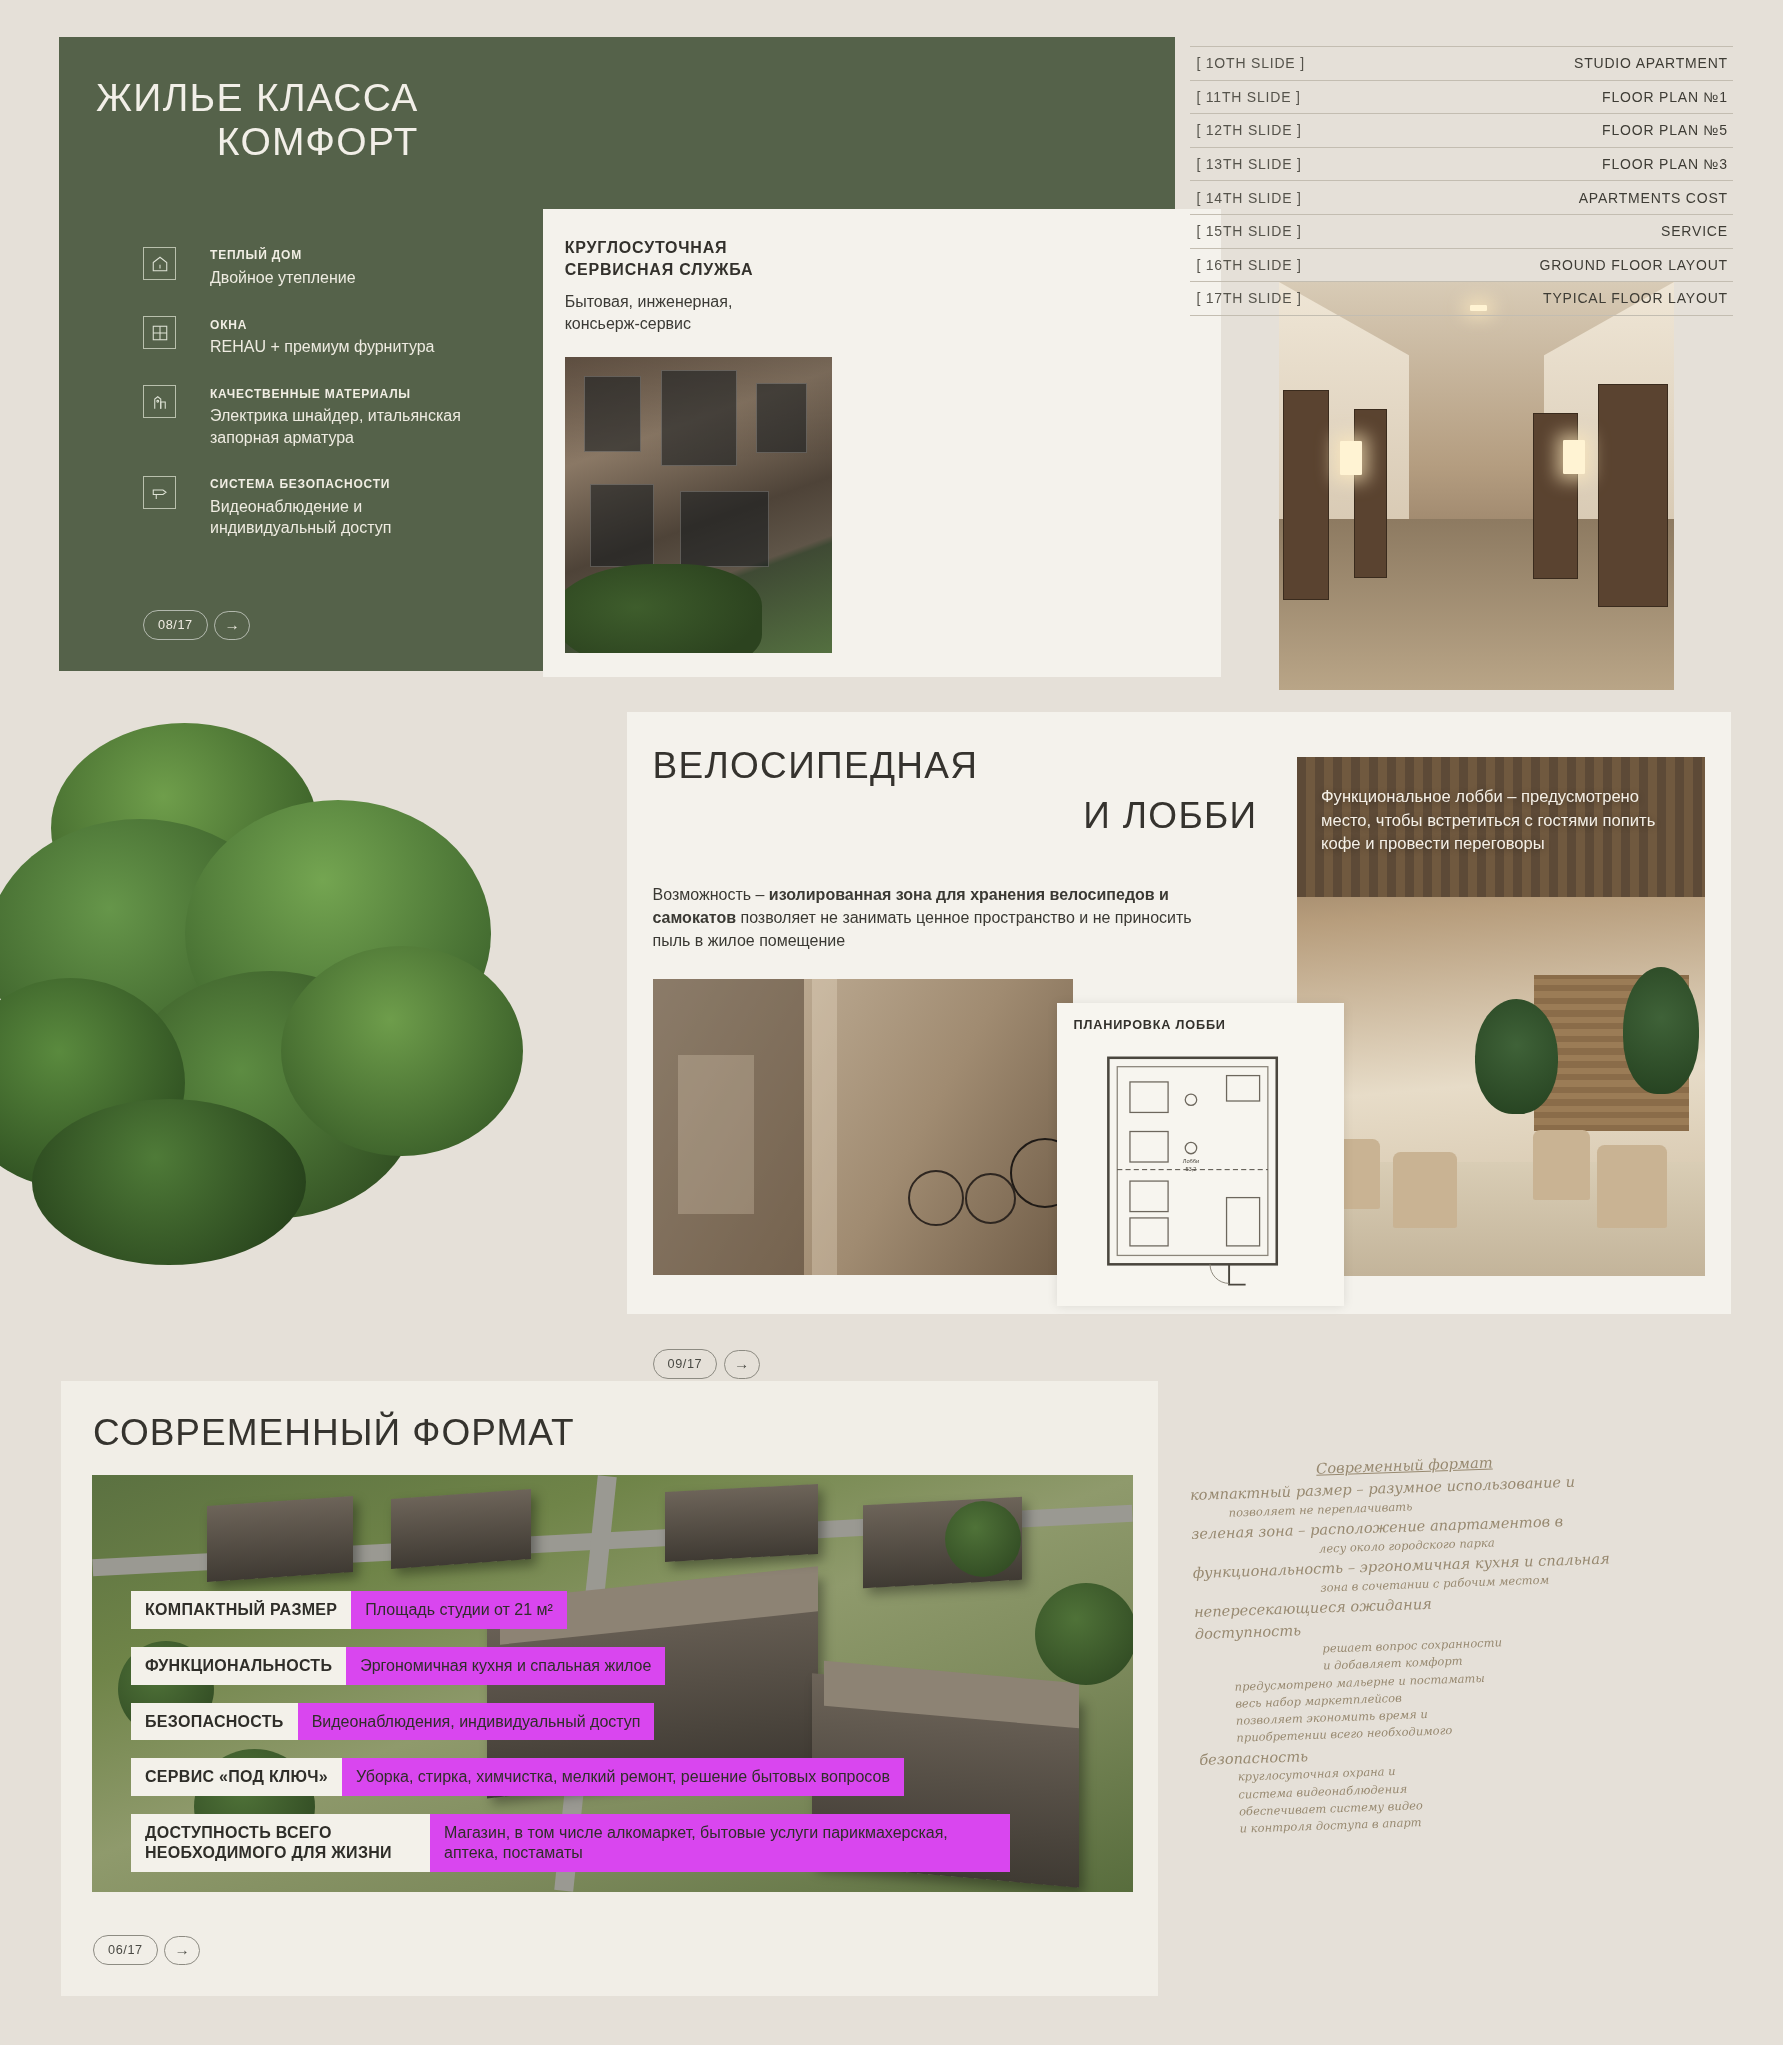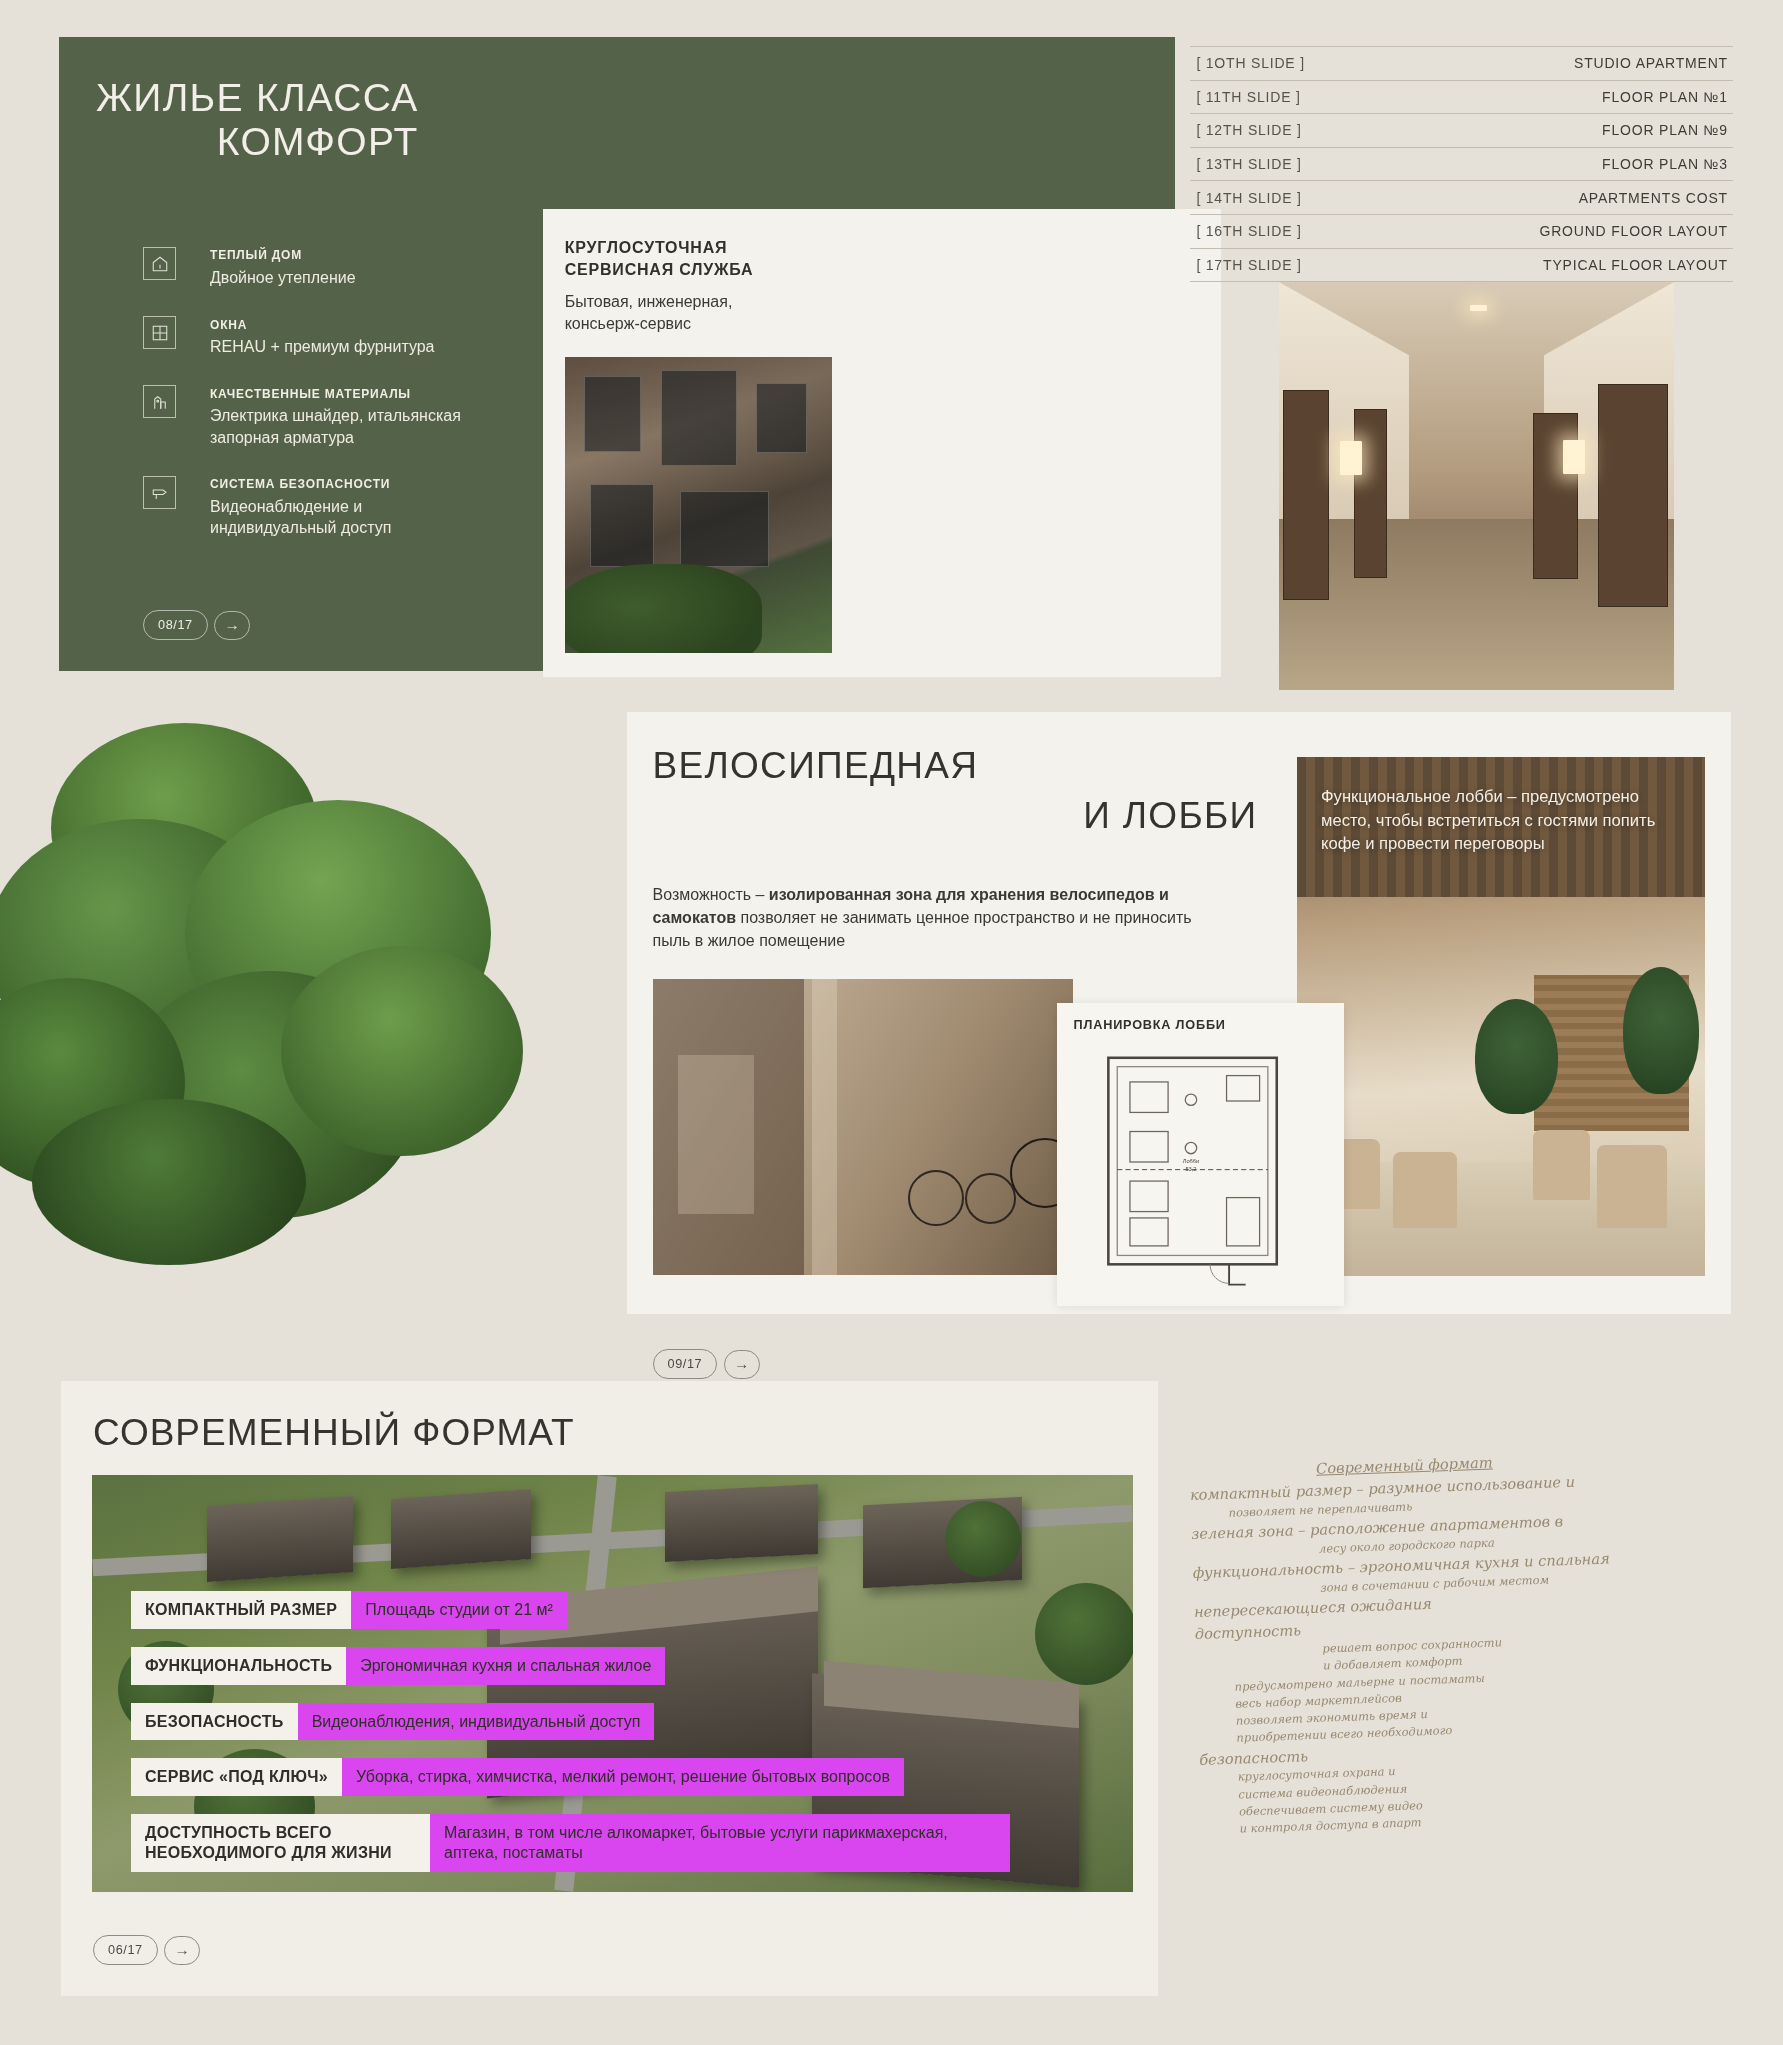--- a/index.html
+++ b/index.html
@@ -405,29 +405,33 @@
     <div class="row">
       <span class="left">[ 1OTH SLIDE ]</span>
       <span class="right">STUDIO APARTMENT</span>
     </div>
     <div class="row">
       <span class="left">[ 11TH SLIDE ]</span>
       <span class="right">FLOOR PLAN №1</span>
     </div>
     <div class="row">
       <span class="left">[ 12TH SLIDE ]</span>
-      <span class="right">FLOOR PLAN №9</span>
+      <span class="right">FLOOR PLAN №5</span>
     </div>
     <div class="row">
       <span class="left">[ 13TH SLIDE ]</span>
       <span class="right">FLOOR PLAN №3</span>
     </div>
     <div class="row">
       <span class="left">[ 14TH SLIDE ]</span>
       <span class="right">APARTMENTS COST</span>
+    </div>
+    <div class="row">
+      <span class="left">[ 15TH SLIDE ]</span>
+      <span class="right">SERVICE</span>
     </div>
     <div class="row">
       <span class="left">[ 16TH SLIDE ]</span>
       <span class="right">GROUND FLOOR LAYOUT</span>
     </div>
     <div class="row">
       <span class="left">[ 17TH SLIDE ]</span>
       <span class="right">TYPICAL FLOOR LAYOUT</span>
     </div>
   </aside>

